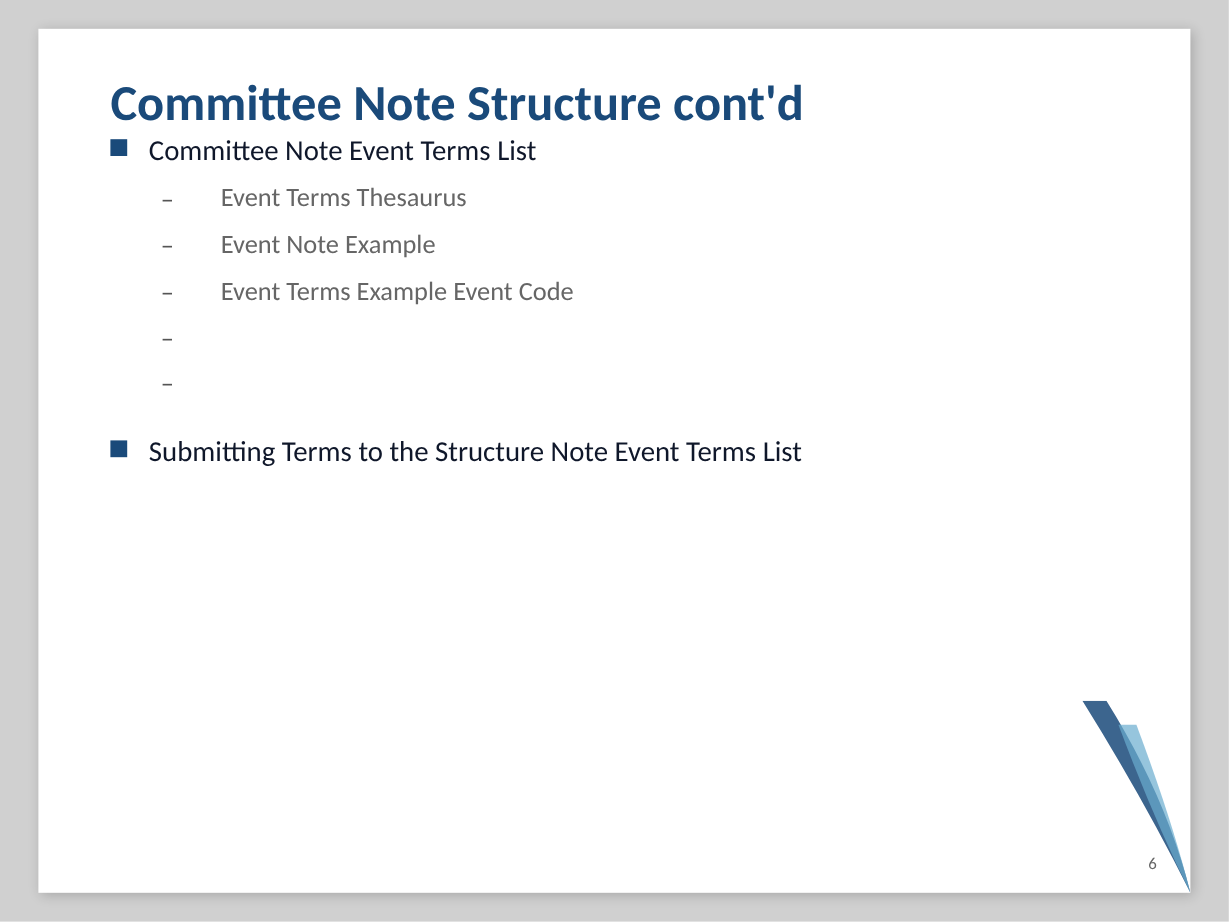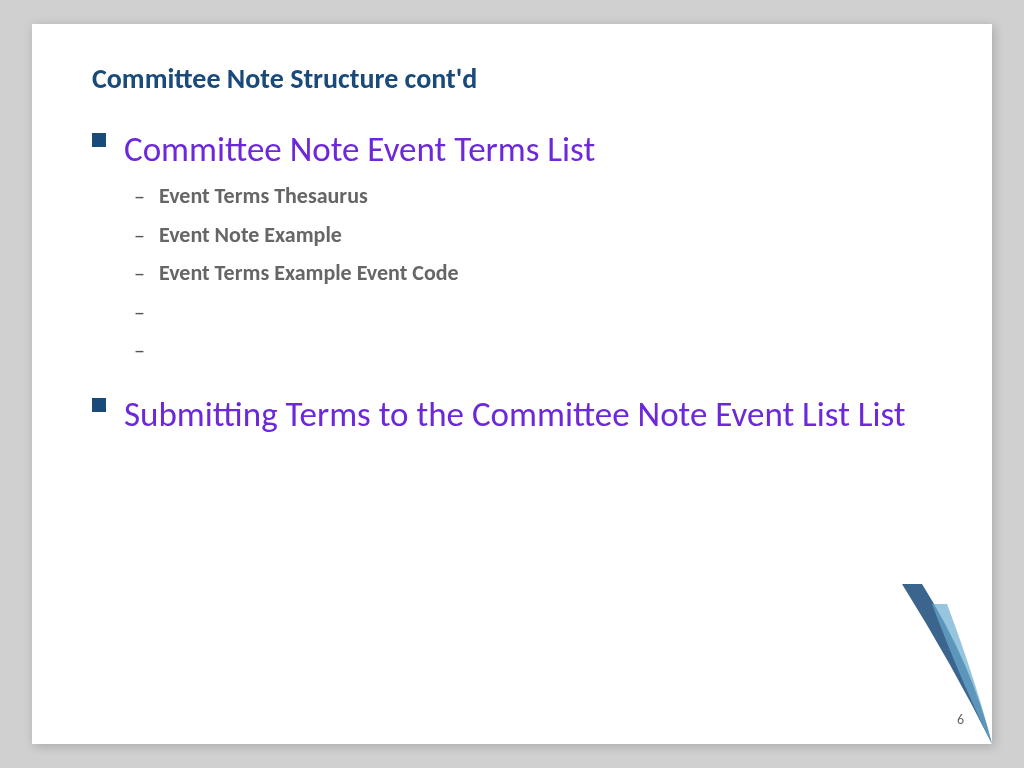--- a/index.html
+++ b/index.html
@@ -22,24 +22,23 @@
       width: 960px;
       height: 720px;
       background: #ffffff;
       position: relative;
       padding: 40px 60px 60px 60px;
       box-shadow: 2px 2px 10px rgba(0,0,0,0.2);
       overflow: hidden;
     }
 
     .slide-title {
-      font-size: 28px;
+      font-size: 42px;
       font-weight: 800;
       color: #1a4a7a;
-      margin-bottom: 32px;
       line-height: 1.1;
     }
 
     .bullet-list {
       list-style: none;
       padding: 0;
     }
 
     .bullet-item {
       display: flex;
@@ -50,22 +49,22 @@
     .bullet-square {
       width: 14px;
       height: 14px;
       background: #1a4a7a;
       margin-top: 6px;
       margin-right: 18px;
       flex-shrink: 0;
     }
 
     .bullet-text {
-      font-size: 35px;
-      color: #6d28d9;
+      font-size: 24px;
+      color: #0f172a;
       font-weight: 400;
       line-height: 1.3;
     }
 
     .sub-list {
       list-style: none;
       padding: 0;
       margin-top: 10px;
     }
 
@@ -81,22 +80,23 @@
       font-size: 22px;
       margin-right: 14px;
       margin-top: 1px;
       flex-shrink: 0;
       font-weight: 400;
     }
 
     .sub-text {
       font-size: 22px;
       color: #666;
-      font-weight: 700;
+      font-weight: 400;
       line-height: 1.3;
+      margin-left: 25px;
     }
 
     .page-number {
       position: absolute;
       bottom: 16px;
       right: 28px;
       font-size: 14px;
       color: #666;
     }
 
@@ -144,21 +144,21 @@
           </li>
           <li class="sub-item">
             <span class="sub-dash">–</span>
           </li>
         </ul>
       </div>
     </li>
 
     <li class="bullet-item">
       <div class="bullet-square"></div>
-      <span class="bullet-text">Submitting Terms to the Committee Note Event List List</span>
+      <span class="bullet-text">Submitting Terms to the Structure Note Event Terms List</span>
     </li>
 
   </ul>
 
   <div class="page-number">6</div>
 
   <div class="corner-decoration">
     <svg viewBox="0 0 120 160" xmlns="http://www.w3.org/2000/svg">
       <path d="M 120 160 Q 80 80 30 0 L 50 0 Q 100 80 120 160 Z" fill="#1a4a7a" opacity="0.85"></path>
       <path d="M 120 160 Q 90 100 60 20 L 75 20 Q 105 100 120 160 Z" fill="#6aadce" opacity="0.7"></path>

